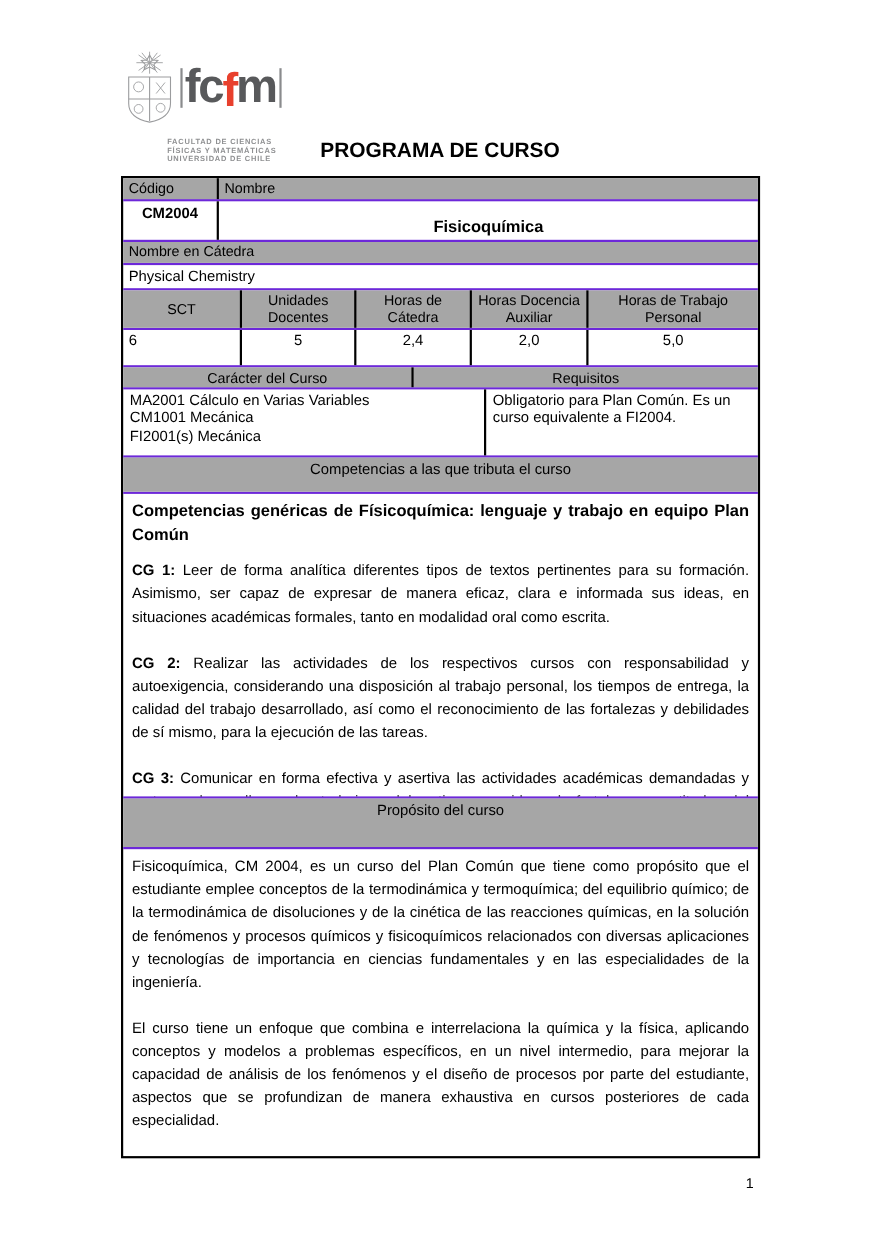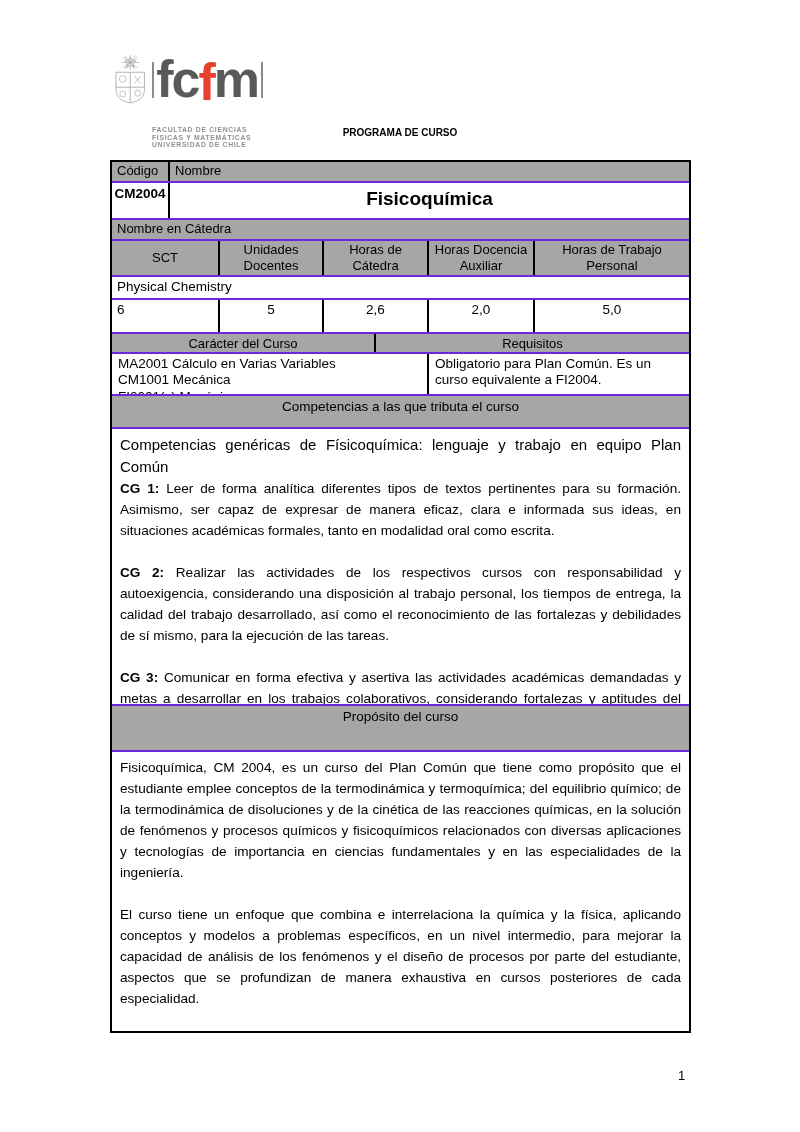--- a/index.html
+++ b/index.html
@@ -9,61 +9,61 @@
     font-family:"Liberation Sans", sans-serif; color:#000; overflow:hidden;
     margin:0 auto;
   }
 
   
   .logo { position:absolute; left:113px; top:46px; width:150px; }
   .logo-row { display:flex; align-items:flex-start; }
   .shield { width:47px; height:66px; margin-right:4px; }
   .wordmark {
     position:relative; top:16px; display:flex; align-items:flex-start;
-    font-weight:bold; font-size:52px; line-height:34px; letter-spacing:-2px;
+    font-weight:bold; font-size:43px; line-height:34px; letter-spacing:-2px;
     color:#58595b; font-family:"Liberation Sans", sans-serif;
   }
   .wordmark .bar { width:2px; height:36px; background:#8a8b8d; letter-spacing:0; }
   .wordmark .bar.left { margin-right:2px; }
   .wordmark .bar.right { margin-left:3px; }
   .wordmark .accent { color:#e8402d; position:relative; top:3px; }
   .faculty {
     margin-top:14px; margin-left:39px;
     font-size:6.8px; line-height:7.6px; letter-spacing:0.7px;
     color:#8f9092; font-weight:bold; white-space:nowrap;
   }
 
   
   .doc-title {
     position:absolute; left:0; top:127px; width:100%;
-    text-align:center; font-weight:bold; font-size:10px;
+    text-align:center; font-weight:bold; font-size:19px;
   }
 
   
   .doc-table {
     position:absolute; left:110px; top:160px; width:581px;
     border:2px solid #000; font-size:13px;
   }
   .trow { display:flex; border-top:2px solid #6d28d9; }
   .trow:first-child { border-top:none; }
   .tcell { border-left:2px solid #000; overflow:hidden; }
   .tcell:first-child { border-left:none; }
   .gray { background:#a6a6a6; }
 
   .h19 { height:19px; } .h37 { height:37px; } .h21 { height:21px; }
   .h23 { height:23px; } .h36 { height:36px; } .h34 { height:34px; }
-  .h20 { height:20px; } .h50 { height:42px; } .h33 { height:33px; }
+  .h20 { height:20px; } .h50 { height:62px;gap:13px; } .h33 { height:33px; }
   .h32 { height:46px; }
 
   .lbl { padding:1px 5px; font-size:13px; }
-  .w-code { width:56px; flex:none; }
+  .w-code { width:85px; flex:none; }
   .w-rest { flex:1; }
 
   .cell-code { font-weight:bold; font-size:13.5px; text-align:center; padding-top:3px; }
-  .cell-name { font-weight:bold; font-size:19px; text-align:center; padding-top:5px; }
+  .cell-name { font-weight:bold; font-size:15px; text-align:center; padding-top:15px; }
   .cell-english { font-size:13.5px; padding:2px 5px; }
 
   .c1 { width:106px; flex:none; } .c2 { width:104px; flex:none; }
   .c3 { width:105px; flex:none; } .c4 { width:106px; flex:none; }
   .c5 { flex:1; }
   .credit-hdr {
     display:flex; align-items:center; justify-content:center; text-align:center;
     font-size:13px; line-height:16px; padding:1px 2px;
   }
   .credit-val { text-align:center; padding-top:2px; font-size:13.5px; }
@@ -73,22 +73,22 @@
   .hdr-center { text-align:center; padding-top:2px; font-size:13px; }
   .req-lines { padding:2px 6px; font-size:13.5px; line-height:16.4px; }
   .char-text { padding:2px 6px; font-size:13.5px; line-height:16.4px; }
 
   .section-hdr {
     text-align:center; font-weight:normal; font-size:13.5px; padding-top:3px;
   }
 
   .bigcell { padding:5px 8px 0 8px; }
   .comp-heading {
-    font-weight:normal; font-size:15px; line-height:22px;
-    text-align:justify; 
+    font-weight:bold; font-size:15px; line-height:22px;
+    text-align:justify; margin-bottom:10px;
   }
   .para {
     font-size:13.6px; line-height:21px; text-align:justify; margin-bottom:21px;
   }
   .para:last-child { margin-bottom:0; }
   .para b { font-weight:bold; }
   .para.stretch-last { text-align-last:justify; }
 
   .h277 { height:277px; } .h281 { height:281px; }
 
@@ -151,36 +151,36 @@
     </div>
 
     <div class="trow h37">
       <div class="tcell w-code cell-code">CM2004</div>
       <div class="tcell w-rest cell-name">Fisicoquímica</div>
     </div>
 
     <div class="trow h21">
       <div class="tcell gray w-rest lbl">Nombre en Cátedra</div>
     </div>
+    <div class="trow h23">
+      <div class="tcell w-rest cell-english">Physical Chemistry</div>
+    </div>
+
     <div class="trow h36">
       <div class="tcell gray c1 credit-hdr">SCT</div>
       <div class="tcell gray c2 credit-hdr">Unidades Docentes</div>
       <div class="tcell gray c3 credit-hdr">Horas de Cátedra</div>
       <div class="tcell gray c4 credit-hdr">Horas Docencia Auxiliar</div>
       <div class="tcell gray c5 credit-hdr">Horas de Trabajo Personal</div>
     </div>
 
-    <div class="trow h23">
-      <div class="tcell w-rest cell-english">Physical Chemistry</div>
-    </div>
-
     <div class="trow h34">
       <div class="tcell c1 credit-val left">6</div>
       <div class="tcell c2 credit-val">5</div>
-      <div class="tcell c3 credit-val">2,6</div>
+      <div class="tcell c3 credit-val">2,4</div>
       <div class="tcell c4 credit-val">2,0</div>
       <div class="tcell c5 credit-val">5,0</div>
     </div>
 
     <div class="trow h20">
       <div class="tcell gray w-rest hdr-center">Carácter del Curso</div>
       <div class="tcell gray w-req hdr-center">Requisitos</div>
     </div>
 
     <div class="trow h50">

